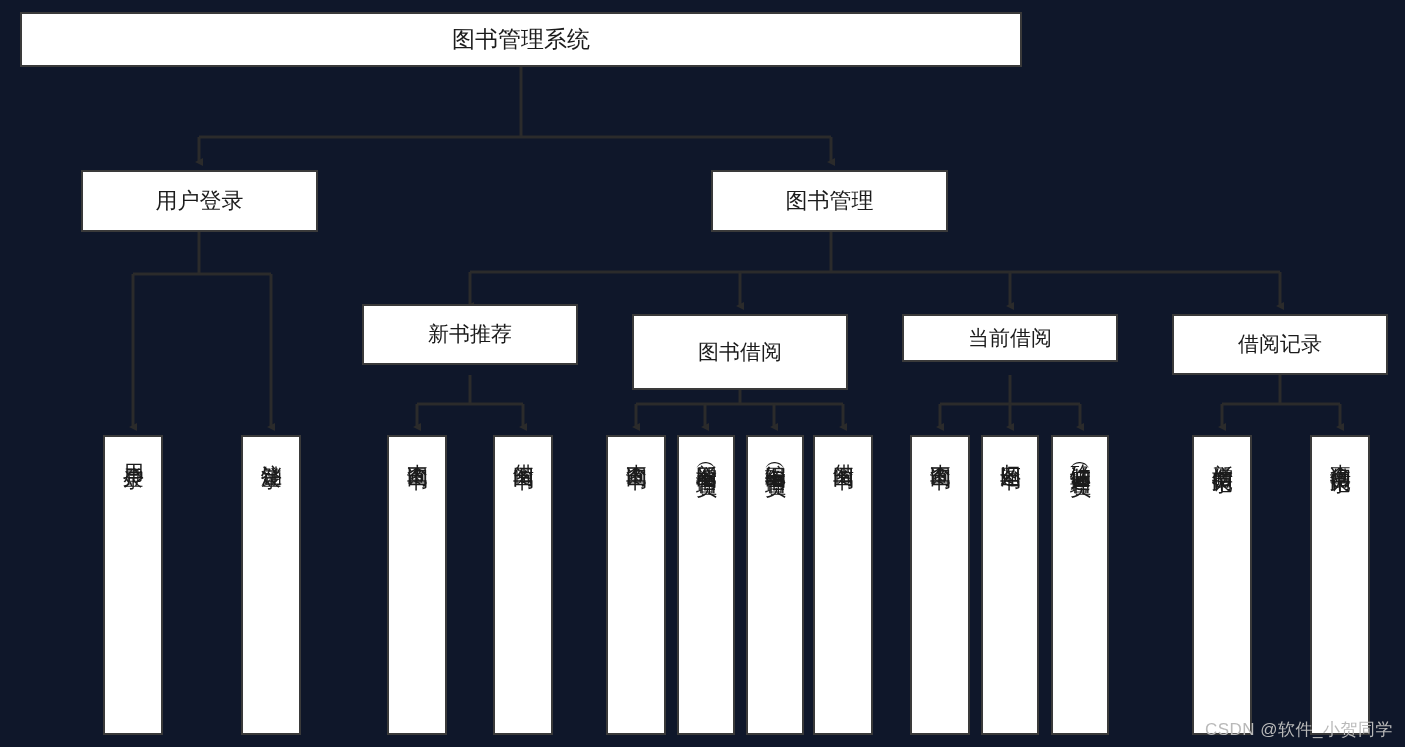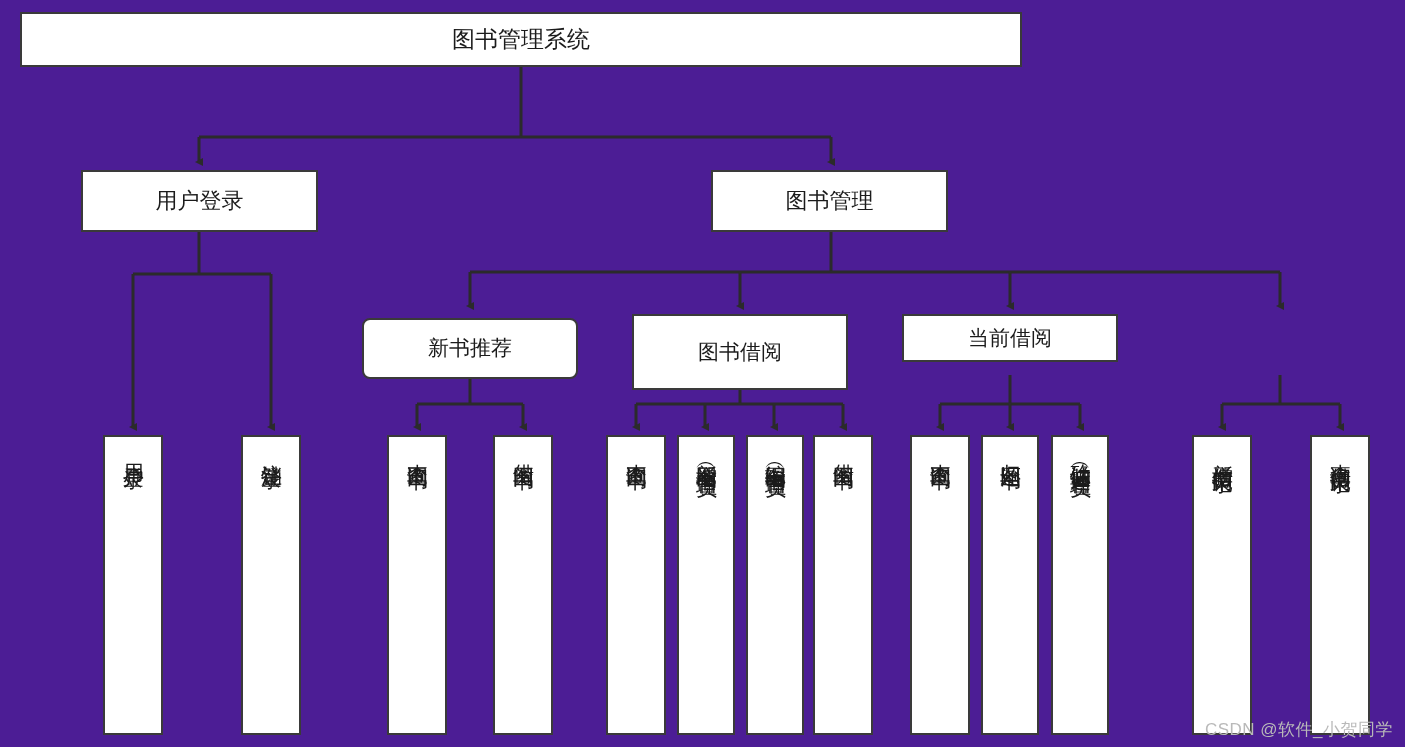--- a/index.html
+++ b/index.html
@@ -7,21 +7,21 @@
     padding: 0;
     background: #ffffff;
   }
   body {
     font-family: "Liberation Sans", "DejaVu Sans", sans-serif;
   }
   #canvas {
     position: relative;
     width: 1405px;
     height: 747px;
-    background: #4c1d95;
+    background: #0f172a;
     overflow: hidden;
   }
   #edges {
     position: absolute;
     left: 0;
     top: 0;
     width: 1405px;
     height: 747px;
   }
   .node {
@@ -133,29 +133,32 @@
     <span class="hlabel">图书管理系统</span>
   </div>
 
   <div class="node level2" style="left:81px; top:170px; width:237px; height:62px;">
     <span class="hlabel">用户登录</span>
   </div>
   <div class="node level2" style="left:711px; top:170px; width:237px; height:62px;">
     <span class="hlabel">图书管理</span>
   </div>
 
-  <div class="node level3" style="left:362px; top:318px; width:216px; height:61px;border-radius:8px;">
+  <div class="node level3" style="left:362px; top:304px; width:216px; height:61px;">
     <span class="hlabel">新书推荐</span>
   </div>
   <div class="node level3" style="left:632px; top:314px; width:216px; height:76px;">
     <span class="hlabel">图书借阅</span>
   </div>
   <div class="node level3" style="left:902px; top:314px; width:216px; height:48px;">
     <span class="hlabel">当前借阅</span>
   </div>
+  <div class="node level3" style="left:1172px; top:314px; width:216px; height:61px;">
+    <span class="hlabel">借阅记录</span>
+  </div>
 
   <div class="node leaf" style="left:103px; top:435px; width:60px; height:300px;">
     <span class="vlabel">用户登录</span>
   </div>
   <div class="node leaf" style="left:241px; top:435px; width:60px; height:300px;">
     <span class="vlabel">注销登录</span>
   </div>
 
   <div class="node leaf" style="left:387px; top:435px; width:60px; height:300px;">
     <span class="vlabel">查询图书</span>

